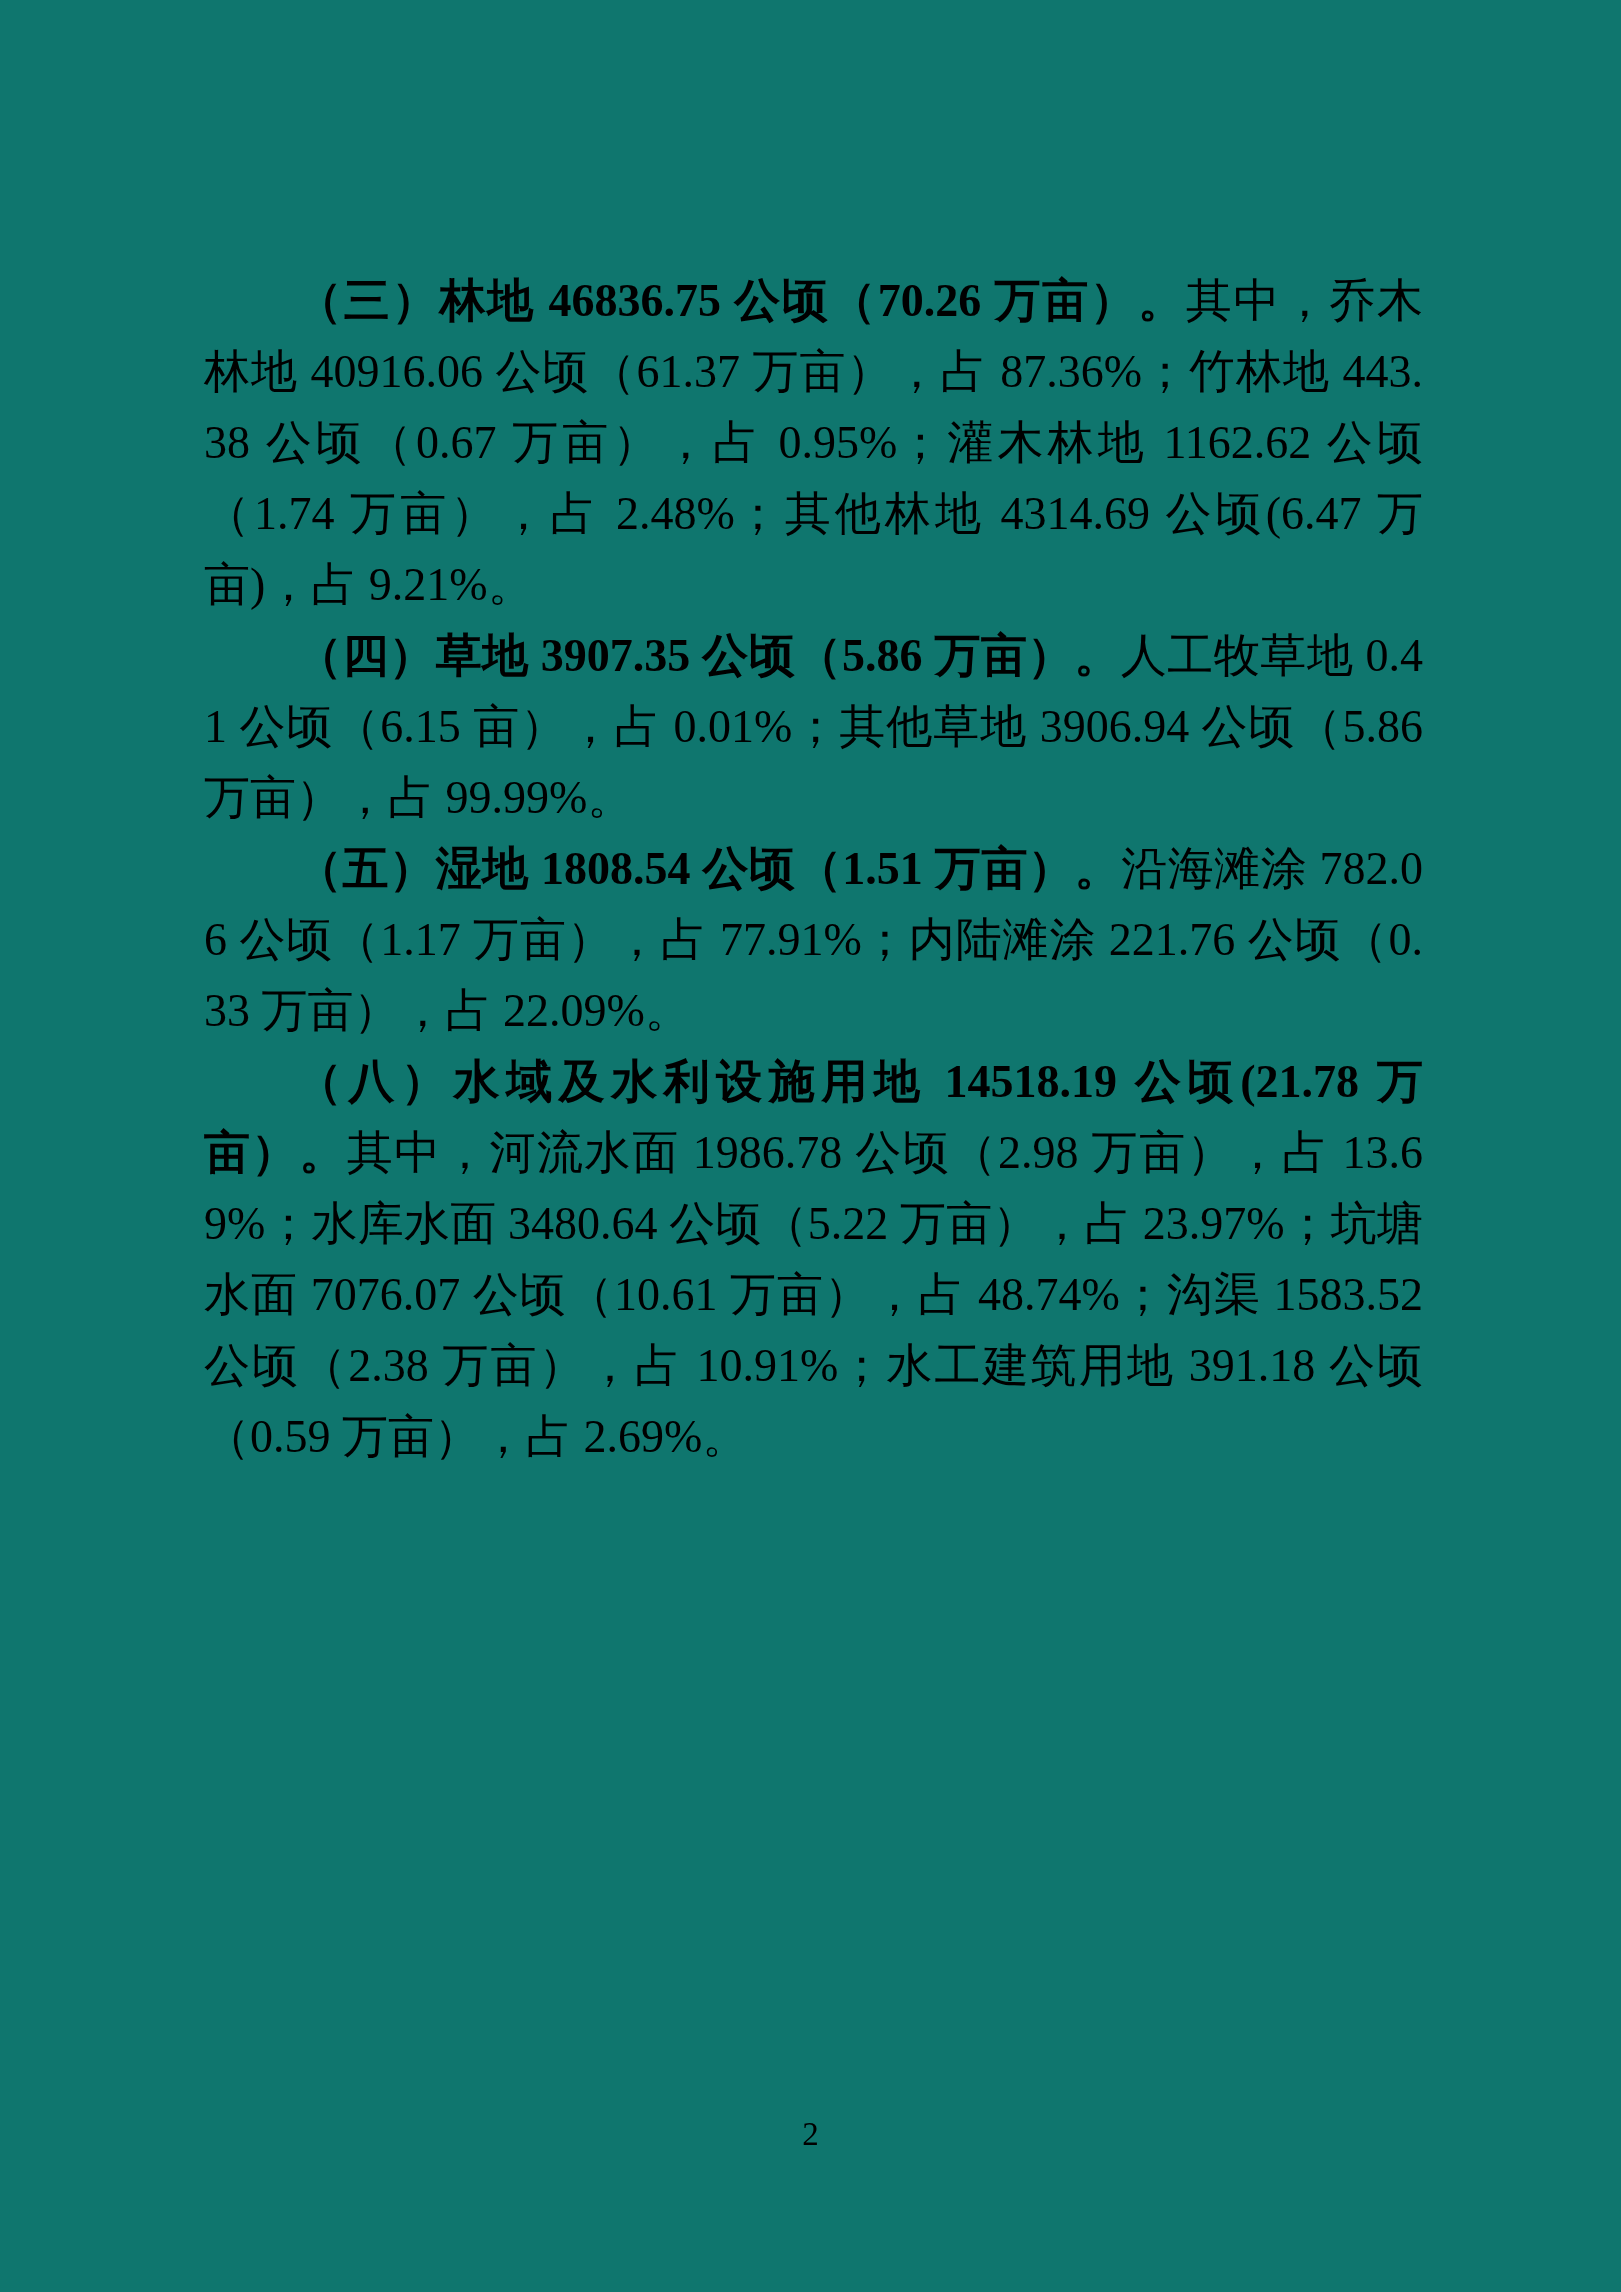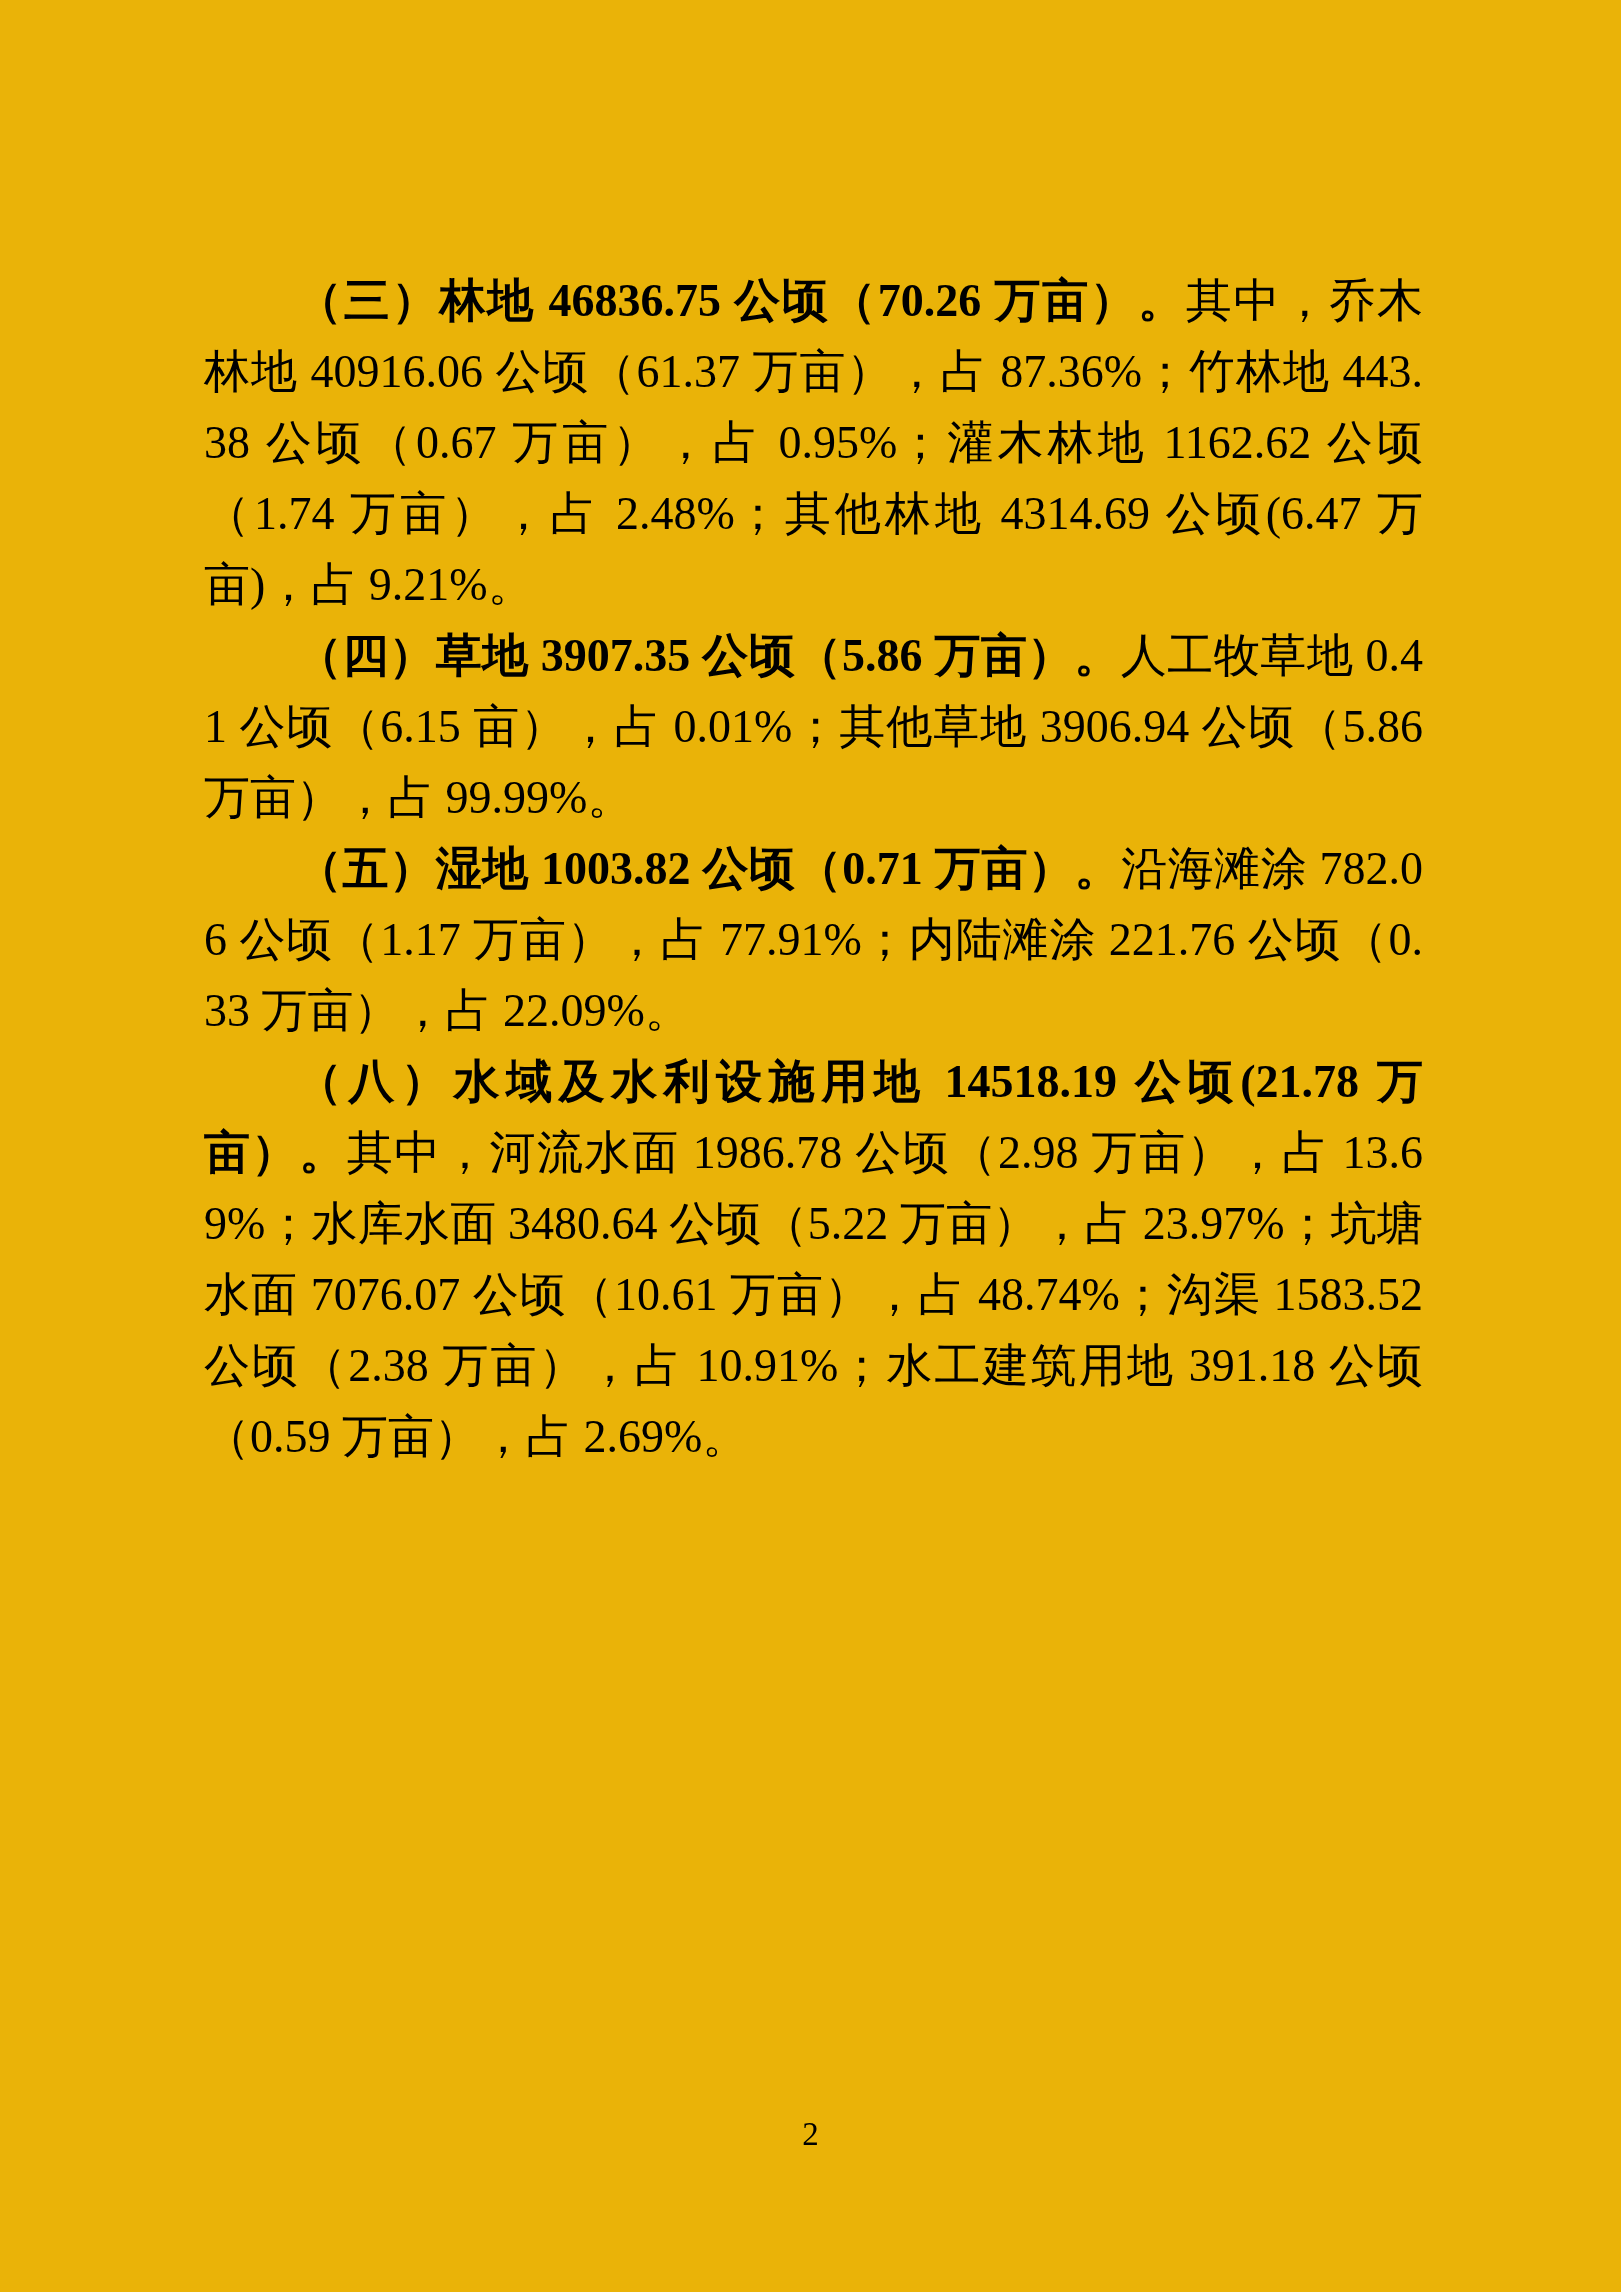--- a/index.html
+++ b/index.html
@@ -4,21 +4,21 @@
 <style>
   html, body {
     margin: 0;
     padding: 0;
     background: #ffffff;
   }
   .page {
     position: relative;
     width: 1621px;
     height: 2293px;
-    background: #eab308;
+    background: #0f766e;
     color: #000000;
     font-family: "Liberation Serif", "DejaVu Serif", serif;
     overflow: hidden;
   }
   .content {
     position: absolute;
     left: 204px;
     top: 265px;
     width: 1219px;
   }
@@ -48,21 +48,21 @@
 </head>
 <body>
 
 <div class="page">
   <div class="content">
 
     <p class="para"><span class="heading">（三）林地 46836.75 公顷（70.26 万亩）。</span><span class="body-text">其中，乔木林地 40916.06 公顷（61.37 万亩），占 87.36%；竹林地 443.38 公顷（0.67 万亩），占 0.95%；灌木林地 1162.62 公顷（1.74 万亩），占 2.48%；其他林地 4314.69 公顷(6.47 万亩)，占 9.21%。</span></p>
 
     <p class="para"><span class="heading">（四）草地 3907.35 公顷（5.86 万亩）。</span><span class="body-text">人工牧草地 0.41 公顷（6.15 亩），占 0.01%；其他草地 3906.94 公顷（5.86 万亩），占 99.99%。</span></p>
 
-    <p class="para"><span class="heading">（五）湿地 1003.82 公顷（0.71 万亩）。</span><span class="body-text">沿海滩涂 782.06 公顷（1.17 万亩），占 77.91%；内陆滩涂 221.76 公顷（0.33 万亩），占 22.09%。</span></p>
+    <p class="para"><span class="heading">（五）湿地 1808.54 公顷（1.51 万亩）。</span><span class="body-text">沿海滩涂 782.06 公顷（1.17 万亩），占 77.91%；内陆滩涂 221.76 公顷（0.33 万亩），占 22.09%。</span></p>
 
 
 
     <p class="para"><span class="heading">（八）水域及水利设施用地 14518.19 公顷(21.78 万亩）。</span><span class="body-text">其中，河流水面 1986.78 公顷（2.98 万亩），占 13.69%；水库水面 3480.64 公顷（5.22 万亩），占 23.97%；坑塘水面 7076.07 公顷（10.61 万亩），占 48.74%；沟渠 1583.52 公顷（2.38 万亩），占 10.91%；水工建筑用地 391.18 公顷（0.59 万亩），占 2.69%。</span></p>
 
   </div>
 
   <div class="page-number">2</div>
 </div>
 

